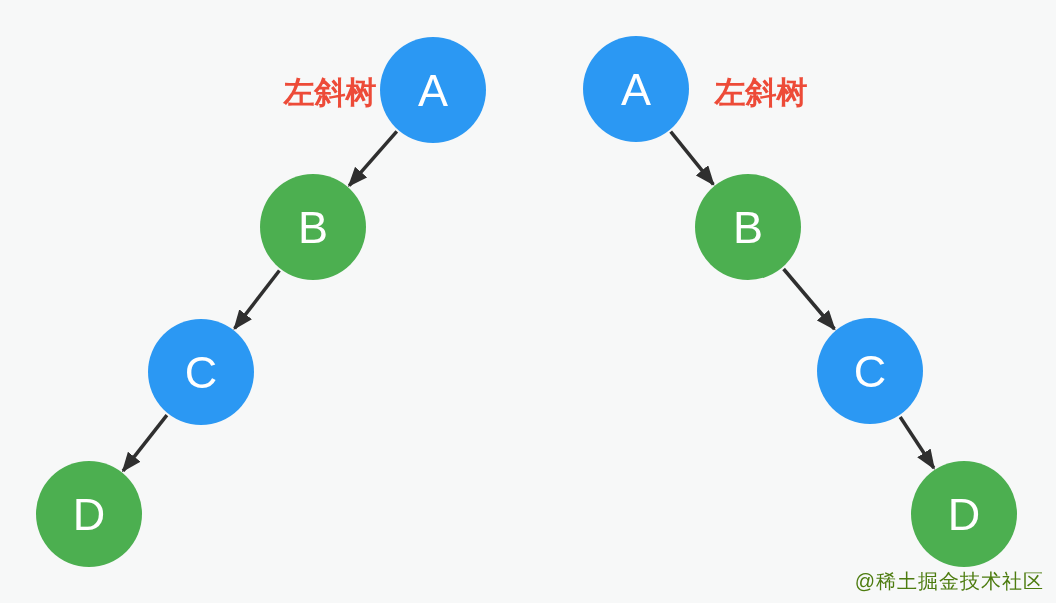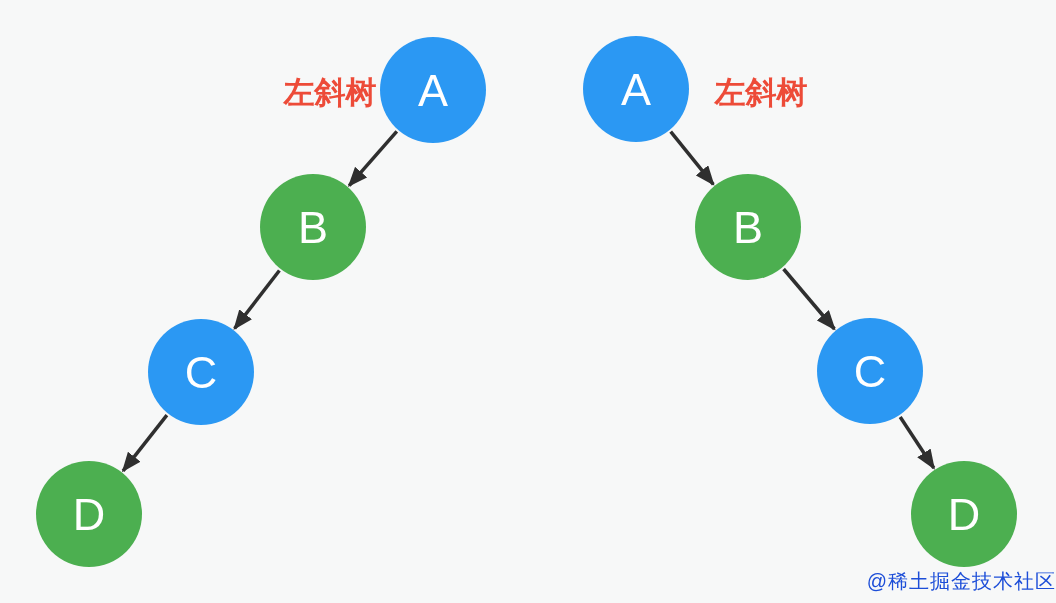--- a/index.html
+++ b/index.html
@@ -31,25 +31,25 @@
     font-family: "Liberation Sans", sans-serif;
     font-weight: 500;
     fill: #ffffff;
   }
   .tree-label {
     font-family: "Liberation Sans", sans-serif;
     font-weight: 700;
   }
   #watermark {
     position: absolute;
-    right: 0;
+    right: 12px;
     bottom: 8px;
     font-size: 20px;
     letter-spacing: 1px;
-    color: #1d4ed8;
+    color: #4d7c0f;
     user-select: none;
   }
 </style>
 </head>
 <body>
 
 <div id="stage">
   <svg id="diagram" width="1056" height="603" viewBox="0 0 1056 603">
       <defs>
         <marker id="arrowhead" markerUnits="userSpaceOnUse" markerWidth="20" markerHeight="16" refX="18" refY="8" orient="auto">

